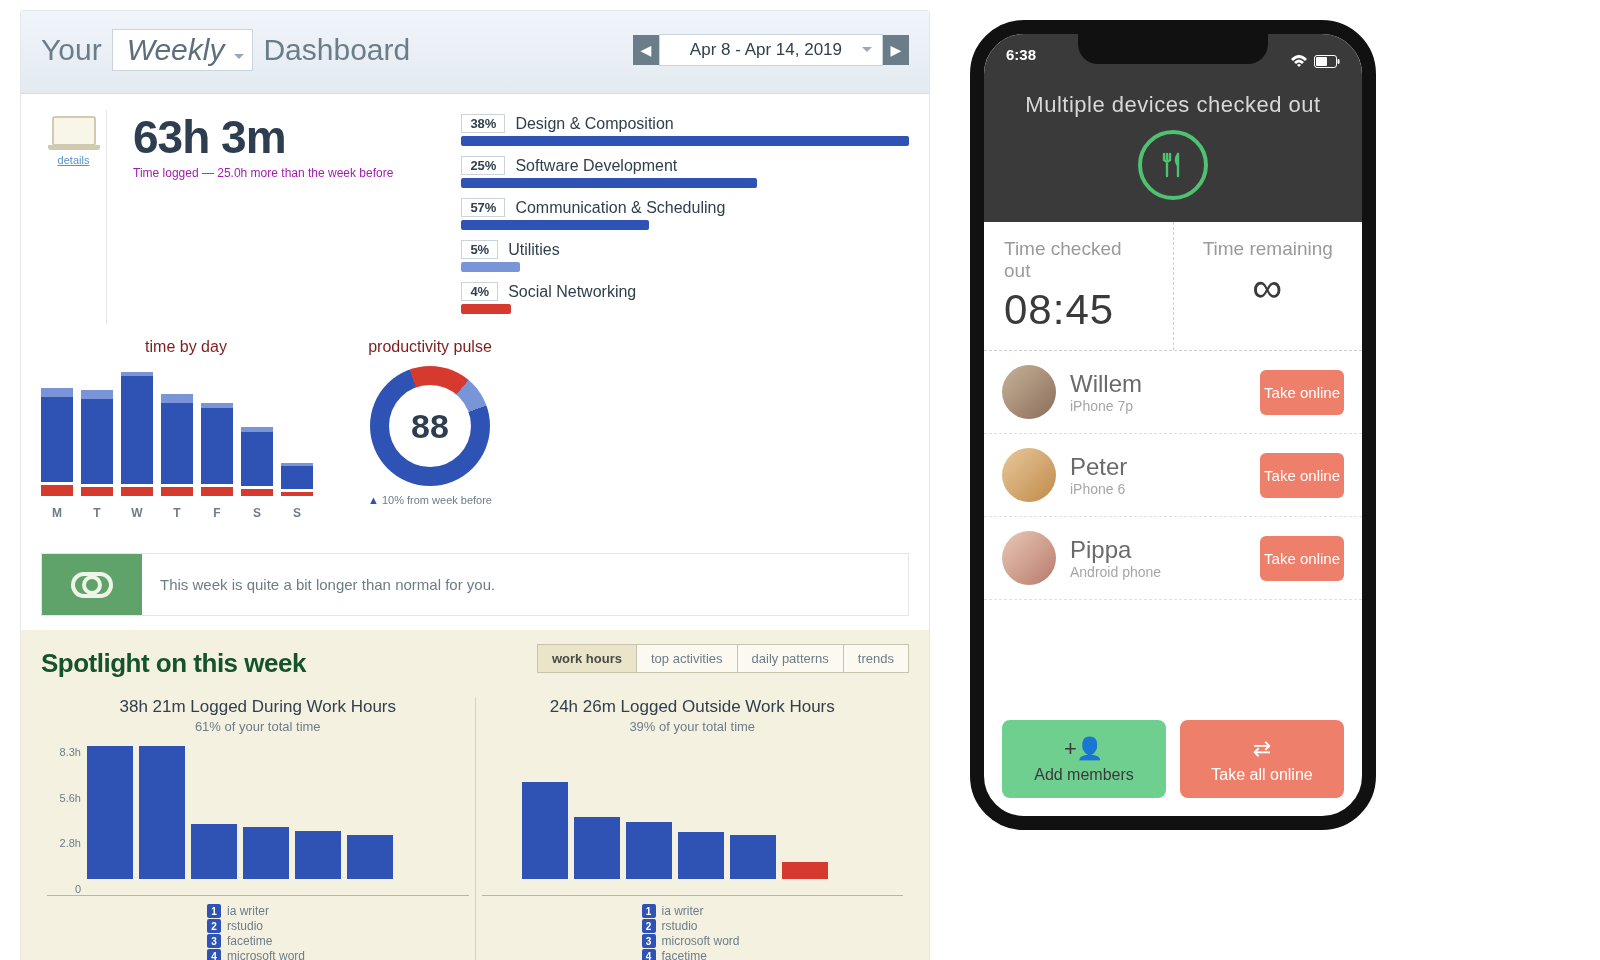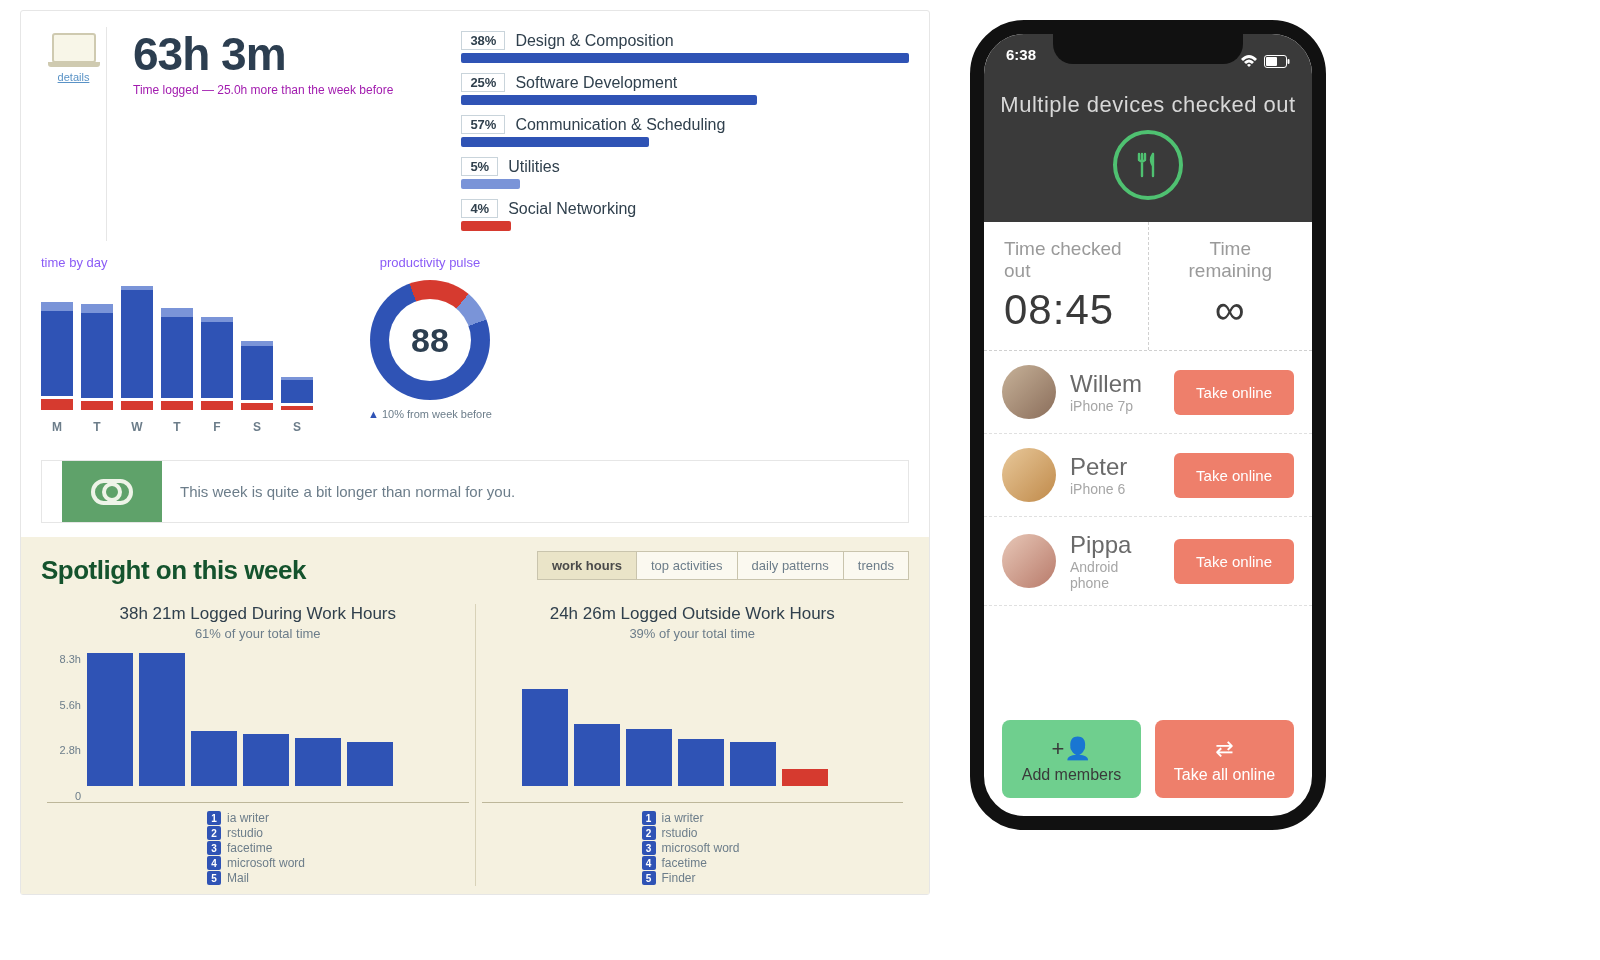--- a/index.html
+++ b/index.html
@@ -21,21 +21,21 @@
   .laptop-col { width:66px; text-align:center; padding-top:6px; border-right:1px solid #e6e6e6;}
   .laptop-icon { width:44px;height:30px;border:2px solid #cfcab0;border-radius:3px;background:#f8f6e8;margin:0 auto 4px;position:relative;}
   .laptop-icon:after{content:"";position:absolute;left:-6px;right:-6px;bottom:-6px;height:5px;background:#cfcab0;border-radius:0 0 3px 3px;}
   .details-link{font-size:11px;color:#5992c6;text-decoration:underline;}
   .total-col { padding-left:18px; flex:0 0 auto; }
   .total-time { font-size:46px; font-weight:800; color:#2c3e50; letter-spacing:-1px;}
   .total-sub { font-size:12px; color:#a21caf; margin-top:2px;}
 
   .metrics-row { display:flex; padding:14px 20px 10px; gap:24px; align-items:flex-start;}
   .time-by-day { flex:0 0 290px; }
-  .sec-label { font-size:13px; color:#8b5cf6; margin-bottom:10px;}
+  .sec-label { font-size:16px; color:#7f1d1d; margin-bottom:10px;text-align:center;}
   .tbd-chart { display:flex; align-items:flex-end; gap:8px; height:130px;}
   .tbd-bar { width:32px; display:flex; flex-direction:column-reverse; }
   .tbd-seg-blue { background:#2f53b5; }
   .tbd-seg-light { background:#7a94d8; }
   .tbd-seg-red { background:#d63a2f; margin-top:3px;}
   .tbd-labels { display:flex; gap:8px; margin-top:10px;}
   .tbd-labels span{width:32px;text-align:center;font-size:12px;color:#6c7d8a;font-weight:600;}
 
   .pulse-col { flex:0 0 150px; text-align:center;}
   .pulse-ring { width:120px;height:120px;border-radius:50%;margin:6px auto 8px;background:conic-gradient(#d63a2f 0 40deg,#7a94d8 40deg 70deg,#2f53b5 70deg 340deg,#d63a2f 340deg 360deg);display:flex;align-items:center;justify-content:center;}
@@ -44,21 +44,21 @@
   .pulse-change .arrow{color:#2f53b5;}
 
   .cats-col { flex:1; padding-top:4px;}
   .cat-row { margin-bottom:10px; }
   .cat-head { display:flex; align-items:center; gap:10px; margin-bottom:3px;}
   .cat-pct { border:1px solid #c9d4db; padding:1px 8px; font-size:13px; color:#30404d; font-weight:600; background:#fff;}
   .cat-name { font-size:16px; color:#30404d;}
   .cat-bar { height:10px; border-radius:2px;}
   .bar-blue{background:#2f53b5;} .bar-lblue{background:#7a94d8;} .bar-red{background:#d63a2f;}
 
-  .insight-band { margin:16px 20px 0; display:flex; align-items:stretch; border:1px solid #e6e6e6;padding-left:20px;}
+  .insight-band { margin:23px 20px 0; display:flex; align-items:stretch; border:1px solid #e6e6e6;}
   .insight-icon { width:100px; background:#5fa26a; display:flex;align-items:center;justify-content:center;}
   .eye { width:42px;height:26px;border:4px solid #eef4e8;border-radius:60% / 100%;position:relative;}
   .eye:before{content:"";position:absolute;left:50%;top:50%;width:12px;height:12px;border:4px solid #eef4e8;border-radius:50%;transform:translate(-50%,-50%);}
   .insight-text{flex:1;padding:22px 18px;color:#6c7d8a;font-size:15px;background:#fff;}
 
   .spotlight { background:#f5f1e0; padding:18px 20px 8px; margin-top:14px; position:relative;}
   .spot-title { font-size:26px; color:#14532d; font-weight:700; font-family:"Arial Narrow",Arial,sans-serif; letter-spacing:-0.5px;}
   .spot-tabs { position:absolute; right:20px; top:14px; display:flex; border:1px solid #c9c4ad;}
   .spot-tab { padding:6px 14px; font-size:13px; color:#6c7d8a; background:#fbf9f0; border-right:1px solid #c9c4ad;}
   .spot-tab:last-child{border-right:none;}
@@ -73,55 +73,67 @@
   .y-ticks{position:absolute;left:0;top:0;bottom:0;width:34px;display:flex;flex-direction:column;justify-content:space-between;font-size:11px;color:#6c7d8a;text-align:right;padding-bottom:0;}
   .spot-bar{width:46px;background:#2f53b5;}
   .spot-bar.red{background:#d63a2f;}
   .spot-legend{margin:8px 0 0 160px;}
   .spot-legend div{font-size:12px;color:#6c7d8a;margin:1px 0;display:flex;align-items:center;gap:6px;}
   .lg-badge{width:14px;height:14px;border-radius:2px;color:#fff;font-size:10px;display:flex;align-items:center;justify-content:center;font-weight:700;}
   .lg-blue{background:#2f53b5;}
 
   
   .phone-wrap{flex:0 0 auto; padding-top:10px;}
-  .phone { width:356px; height:810px; border:14px solid #111; border-radius:54px; background:#fff; position:relative; overflow:hidden;}
+  .phone { width:406px; height:810px; border:14px solid #111; border-radius:54px; background:#fff; position:relative; overflow:hidden;}
   .notch { position:absolute; top:0; left:50%; transform:translateX(-50%); width:190px;height:30px;background:#111;border-radius:0 0 20px 20px; }
   .status-bar{height:44px;padding:12px 22px 0;display:flex;justify-content:space-between;color:#fff;font-size:15px;font-weight:600;background:#3a3a3a;}
   .status-right{display:flex;gap:6px;align-items:center;}
   .app-header{background:#3a3a3a;padding:14px 16px 22px;text-align:center;}
   .app-header-title{color:#d8d8d8;font-size:22px;font-weight:300;letter-spacing:0.5px;margin-bottom:12px;}
   .meal-ring{width:70px;height:70px;border:4px solid #4fc171;border-radius:50%;margin:0 auto;display:flex;align-items:center;justify-content:center;color:#4fc171;}
 
   .time-row{display:flex;border-bottom:1px dashed #d0d0d0;}
   .time-cell{flex:1;padding:16px 20px;text-align:left;}
   .time-cell + .time-cell{border-left:1px dashed #d0d0d0;text-align:center;}
   .time-label{font-size:19px;color:#9a9a9a;font-weight:300;margin-bottom:4px;}
   .time-value{font-size:42px;color:#3a3a3a;font-weight:300;font-family:"Helvetica Neue",Arial;letter-spacing:1px;}
 
   .member-row{display:flex;align-items:center;padding:14px 18px;border-bottom:1px dashed #e0e0e0;gap:14px;}
   .avatar{width:54px;height:54px;border-radius:50%;background:linear-gradient(135deg,#c7b299,#8a6d5a);}
   .avatar.p2{background:linear-gradient(135deg,#e8c89a,#c08a4a);}
   .avatar.p3{background:linear-gradient(135deg,#e8c8b8,#b87a6a);}
   .member-info{flex:1;}
   .member-name{font-size:24px;color:#6a6a6a;font-weight:300;}
   .member-dev{font-size:14px;color:#a6a6a6;font-weight:300;}
-  .take-btn{background:#ee7f6b;color:#fff;padding:14px 22px;border-radius:6px;font-size:15px;font-weight:300;text-align:right;}
+  .take-btn{background:#ee7f6b;color:#fff;padding:14px 4px;border-radius:6px;font-size:15px;font-weight:300;text-align:right;}
 
   .footer-btns{position:absolute;bottom:18px;left:18px;right:18px;display:flex;gap:14px;}
   .foot-btn{flex:1;border-radius:8px;padding:16px 0 14px;text-align:center;font-size:16px;font-weight:300;}
   .foot-green{background:#6fcf8e;color:#3a3a3a;}
   .foot-red{background:#ee7f6b;color:#fff;}
   .foot-icon{font-size:22px;display:block;margin-bottom:4px;}
 </style>
 </head>
 <body>
 
 <div class="stage">
 
   <div class="dash">
+    <div class="dash-header">
+      <div class="dash-title">
+        <span>Your</span>
+        <span class="weekly-box">Weekly</span>
+        <span>Dashboard</span>
+      </div>
+      <div class="date-nav">
+        <div class="date-btn">◀</div>
+        <div class="date-range">Apr 8 - Apr 14, 2019</div>
+        <div class="date-btn">▶</div>
+      </div>
+    </div>
 
     <div class="dash-top">
       <div class="laptop-col">
         <div class="laptop-icon"></div>
         <a class="details-link">details</a>
       </div>
       <div class="total-col">
         <div class="total-time">63h 3m</div>
         <div class="total-sub">Time logged — 25.0h more than the week before</div>
       </div>

